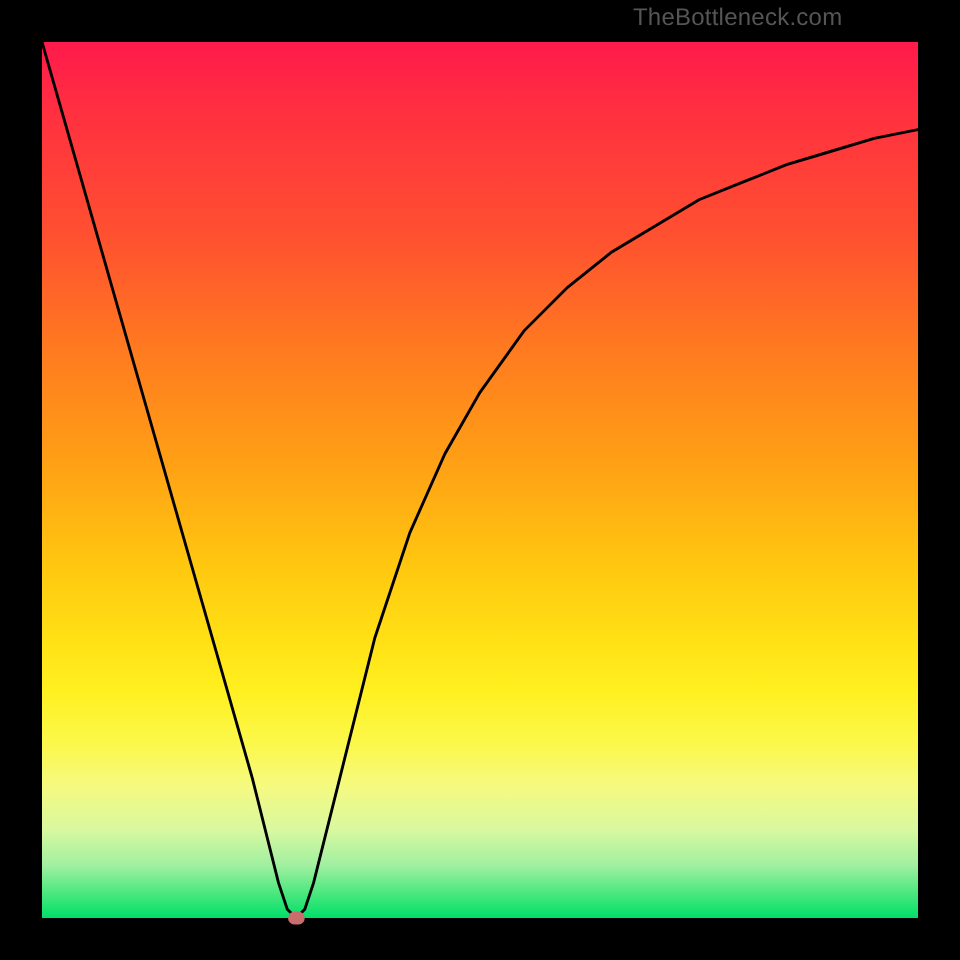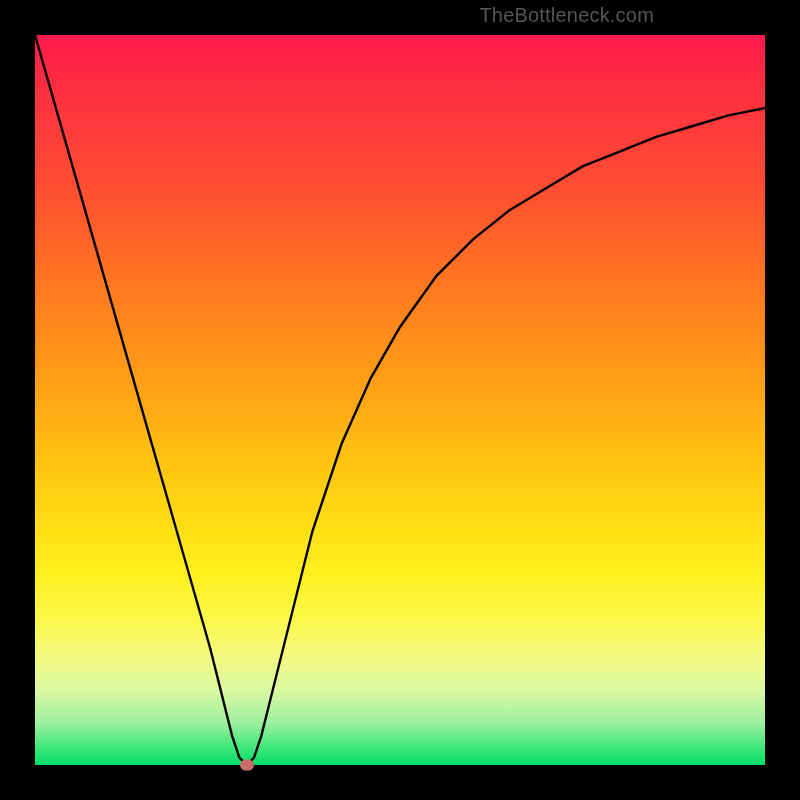--- a/index.html
+++ b/index.html
@@ -9,20 +9,21 @@
     height: 800px;
     background: #000;
     font-family: Arial, Helvetica, sans-serif;
     overflow: hidden;
   }
   .frame {
     position: relative;
     width: 664px;
     height: 800px;
     background: #000;
+    padding-left: 48px;
   }
   .plot-area {
     position: absolute;
     left: 35px;
     top: 35px;
     width: 730px;
     height: 730px;
     background: linear-gradient(to bottom,
       #ff1a4b 0%,
       #ff3040 8%,

